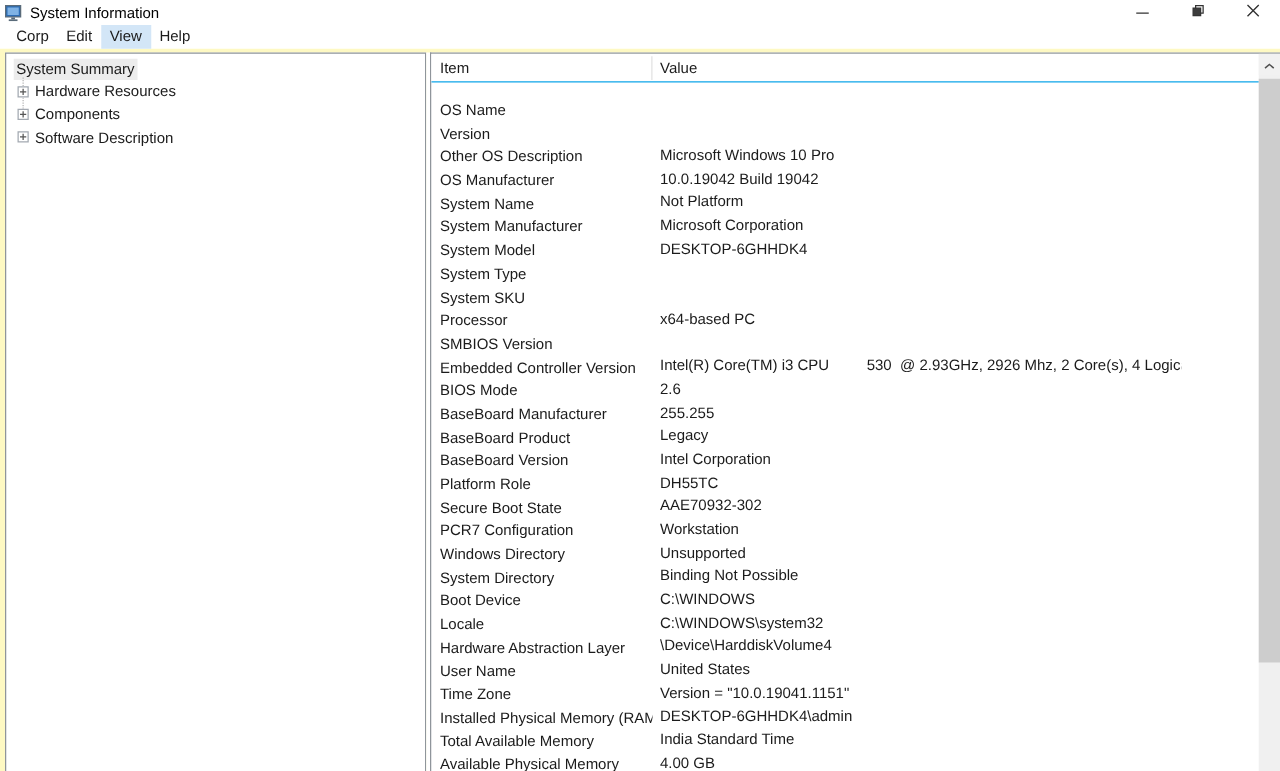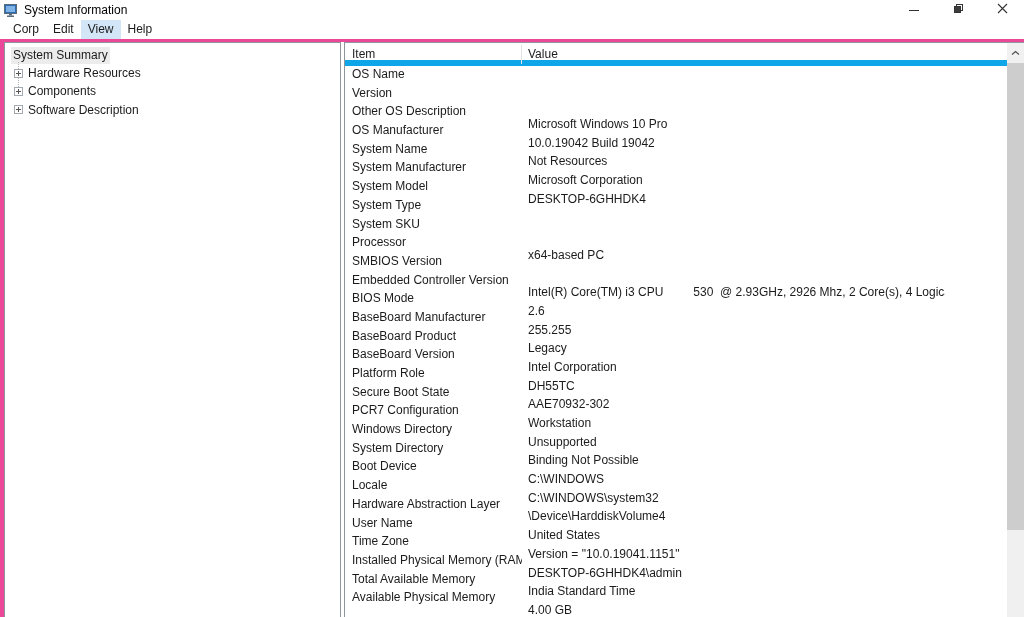--- a/index.html
+++ b/index.html
@@ -1,19 +1,19 @@
 <!DOCTYPE html>
 <html><head>
 <meta charset="utf-8">
 <style>
   * { margin:0; padding:0; box-sizing:border-box; }
   html,body { background:#fff; }
   .window {
     position:relative; width:1024px; height:617px; overflow:hidden;
-    background:#ec4899; font-family:"Liberation Sans", sans-serif; font-size:12px; color:#1b1b1b;
+    background:#fef9c3; font-family:"Liberation Sans", sans-serif; font-size:12px; color:#1b1b1b;
     user-select:none;
   }
   
   .titlebar { position:absolute; top:0; left:0; right:0; height:20px; background:#fff; display:flex; align-items:center; }
   .app-icon { margin-left:4px; width:14px; height:13px; display:inline-flex; }
   .title-text { margin-left:6px; font-size:12px; color:#000; }
   .win-controls { position:absolute; right:0; top:0; height:20px; display:flex; }
   .win-btn { width:44px; height:20px; display:flex; align-items:center; justify-content:center; background:transparent; }
   .min-glyph { width:10px; height:1px; background:#333; display:block; }
   
@@ -39,27 +39,27 @@
     border-left:1px dotted #b4b4b4;
   }
   .tree-row { position:relative; height:18.3px; display:flex; align-items:center; }
   .plusbox {
     position:relative; width:9px; height:9px; border:1px solid #a3a9b1; background:#fff;
     margin-right:5px; flex:none;
   }
   .plusbox:before { content:""; position:absolute; left:1px; top:3px; width:5px; height:1px; background:#565656; }
   .plusbox:after  { content:""; position:absolute; left:3px; top:1px; width:1px; height:5px; background:#565656; }
   
-  .list-header { position:relative; height:23px; border-bottom:6px solid #0ea5e9; background:#fff; }
+  .list-header { position:relative; height:23px; border-bottom:1px solid #0ea5e9; background:#fff; }
   .col-item  { position:absolute; left:7px;  top:4px; color:#1b1b1b; }
   .col-value { position:absolute; left:183px; top:4px; color:#1b1b1b; }
   .col-divider { position:absolute; left:176px; top:2px; height:19px; width:1px; background:#e2e2e2; }
   .rows { position:absolute; top:24px; left:0; right:17px; bottom:0; overflow:hidden; }
   .row { position:relative; width:601px; height:18.7px; margin-left:1px; white-space:pre; }
-  .cell-item  { position:absolute; left:6px;  top:0; width:170px; overflow:hidden; }
+  .cell-item  { position:absolute; left:6px;  top:14px; width:170px; overflow:hidden; }
   .cell-value { position:absolute; left:182px; top:2px; right:2px; overflow:hidden;margin-top:48px; }
   .row.selected { background:#0078d7; color:#fff; outline:1px dotted #9ec8ef; outline-offset:-1px; }
   
   .scrollbar { position:absolute; top:0; right:0; width:17px; bottom:0; background:#f0f0f0; }
   .scroll-up { position:absolute; top:0; left:0; width:17px; height:17px; background:#f1f1f1; display:flex; align-items:center; justify-content:center; }
   .scroll-thumb { position:absolute; top:20px; left:0; width:17px; height:467px; background:#cdcdcd; }
 </style>
 </head>
 <body>
 
@@ -136,21 +136,21 @@
         <div class="row">
       <span class="cell-item">OS Name</span>
       <span class="cell-value">Microsoft Windows 10 Pro</span>
     </div>
         <div class="row">
       <span class="cell-item">Version</span>
       <span class="cell-value">10.0.19042 Build 19042</span>
     </div>
         <div class="row">
       <span class="cell-item">Other OS Description</span>
-      <span class="cell-value">Not Resources</span>
+      <span class="cell-value">Not Platform</span>
     </div>
         <div class="row">
       <span class="cell-item">OS Manufacturer</span>
       <span class="cell-value">Microsoft Corporation</span>
     </div>
         <div class="row">
       <span class="cell-item">System Name</span>
       <span class="cell-value">DESKTOP-6GHHDK4</span>
     </div>
         <div class="row">

